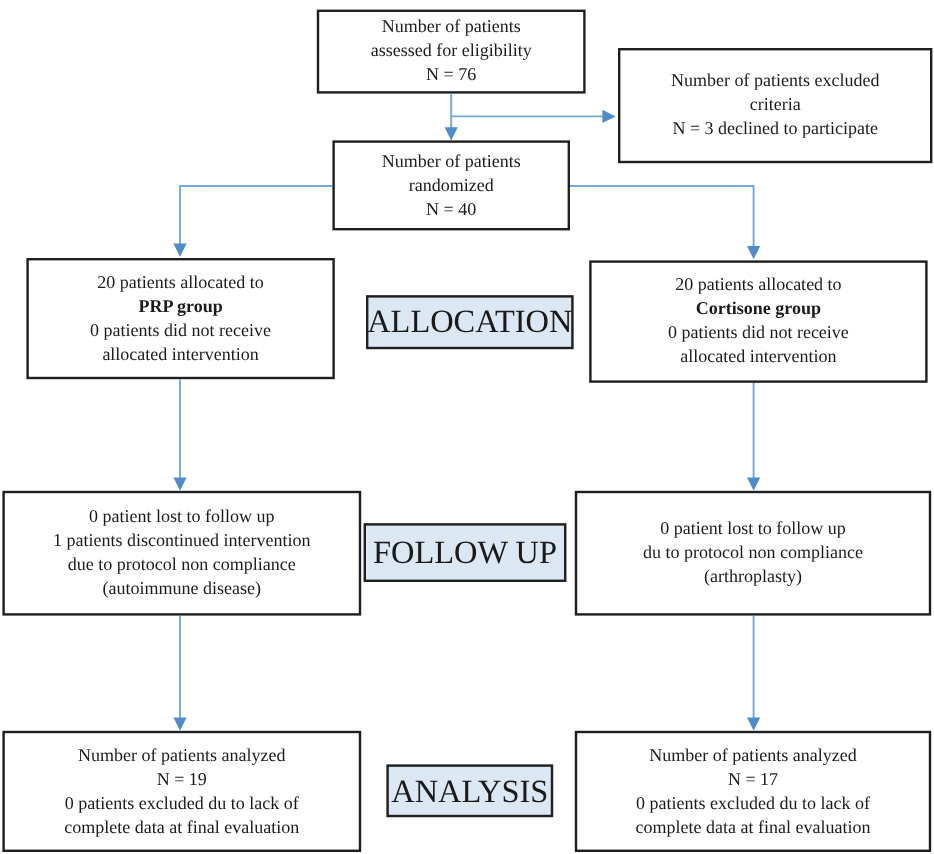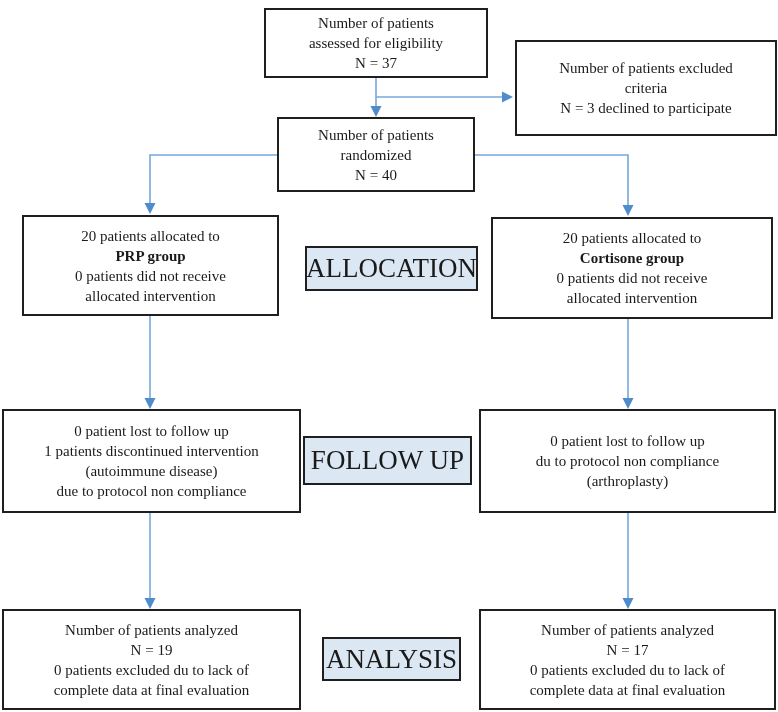--- a/index.html
+++ b/index.html
@@ -96,21 +96,21 @@
     </g>
     <g>
       <line x1="628" y1="513" x2="628" y2="599"></line>
       <polygon points="628,609 622.5,598 633.5,598"></polygon>
     </g>
   </svg>
 
   <div class="flow-box" style="left:264px;top:8px;width:224px;height:70px;">
     <div class="line">Number of patients</div>
     <div class="line">assessed for eligibility</div>
-    <div class="line">N = 37</div>
+    <div class="line">N = 76</div>
   </div>
 
   <div class="flow-box" style="left:515px;top:40px;width:262px;height:96px;">
     <div class="line">Number of patients excluded</div>
     <div class="line">criteria</div>
     <div class="line">N = 3 declined to participate</div>
   </div>
 
   <div class="flow-box" style="left:277px;top:117px;width:198px;height:75px;">
     <div class="line">Number of patients</div>
@@ -130,22 +130,22 @@
   <div class="flow-box" style="left:491px;top:217px;width:282px;height:102px;">
     <div class="line">20 patients allocated to</div>
     <div class="line bold">Cortisone group</div>
     <div class="line">0 patients did not receive</div>
     <div class="line">allocated intervention</div>
   </div>
 
   <div class="flow-box" style="left:2px;top:409px;width:299px;height:104px;">
     <div class="line">0 patient lost to follow up</div>
     <div class="line">1 patients discontinued intervention</div>
+    <div class="line">due to protocol non compliance</div>
     <div class="line">(autoimmune disease)</div>
-    <div class="line">due to protocol non compliance</div>
   </div>
 
   <div class="stage-label" style="left:303px;top:436px;width:169px;height:49px;">FOLLOW UP</div>
 
   <div class="flow-box" style="left:479px;top:409px;width:297px;height:104px;">
     <div class="line">0 patient lost to follow up</div>
     <div class="line">du to protocol non compliance</div>
     <div class="line">(arthroplasty)</div>
   </div>
 

